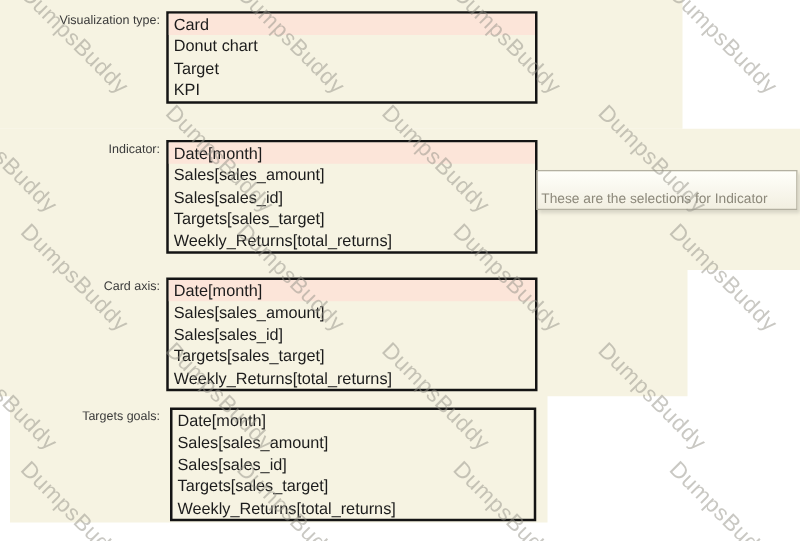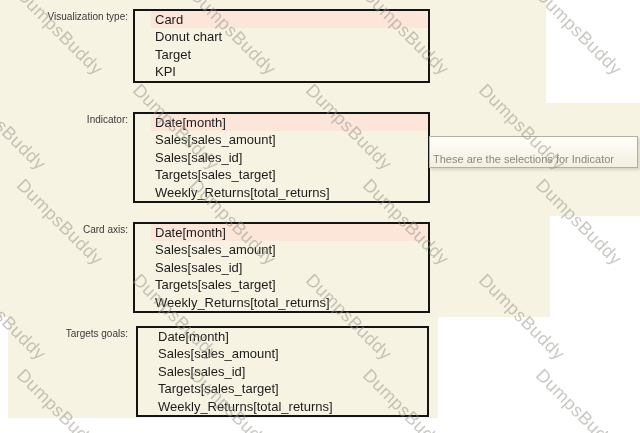--- a/index.html
+++ b/index.html
@@ -51,21 +51,20 @@
   #field-target-goals .listbox { left: 136px; width: 289px; }
 
   .opt {
     height: 17.4px;
     line-height: 17.4px;
     font-size: 13px;
     color: #1c1c1c;
     padding-left: 4px;
     white-space: nowrap;
     overflow: hidden;
-    margin-left: 16px;
   }
   .opt.selected { background: #fce5d9; }
 
   
   #tooltip {
     position: absolute;
     left: 429px;
     top: 136px;
     width: 209px;
     height: 17px;

